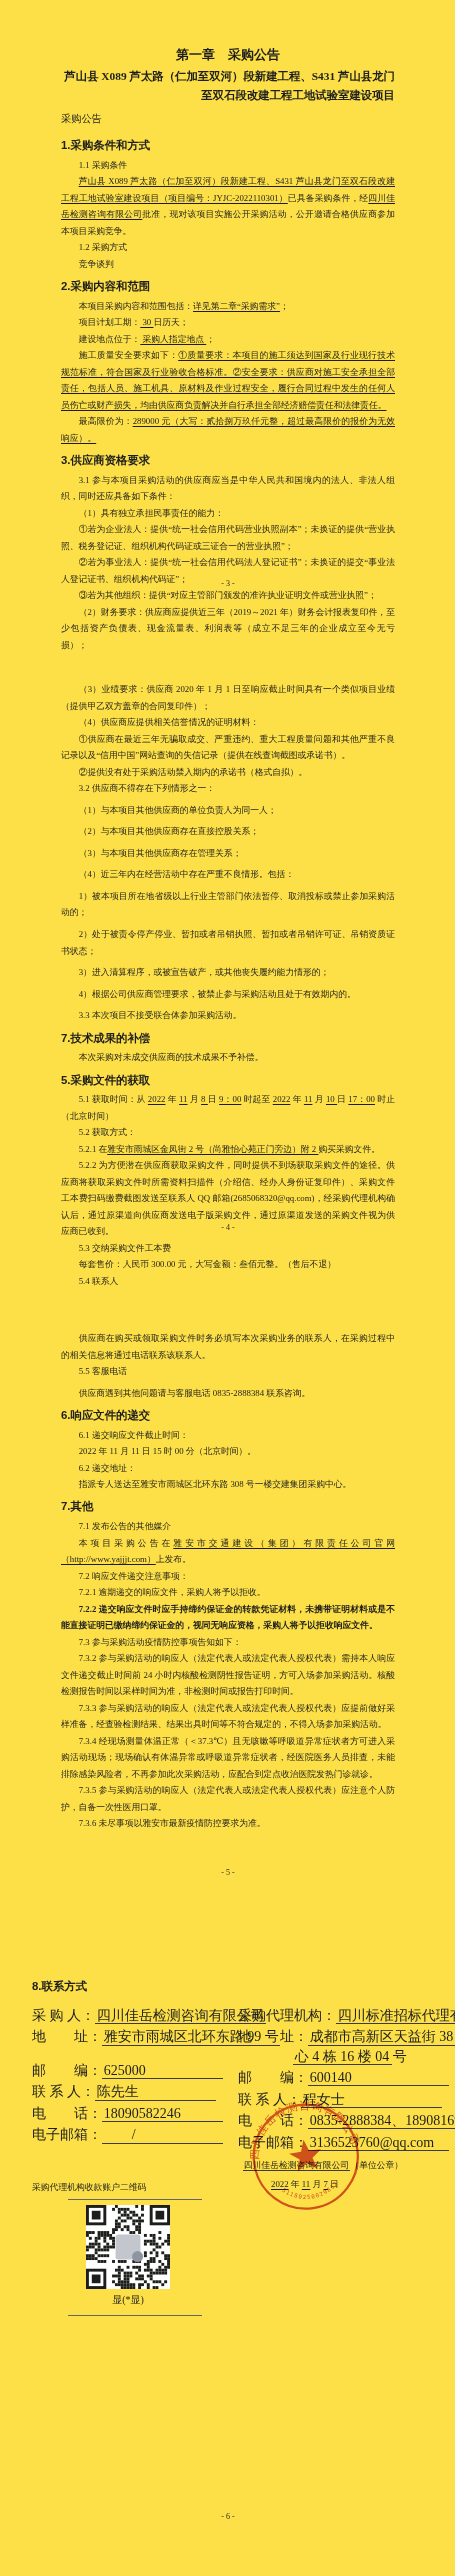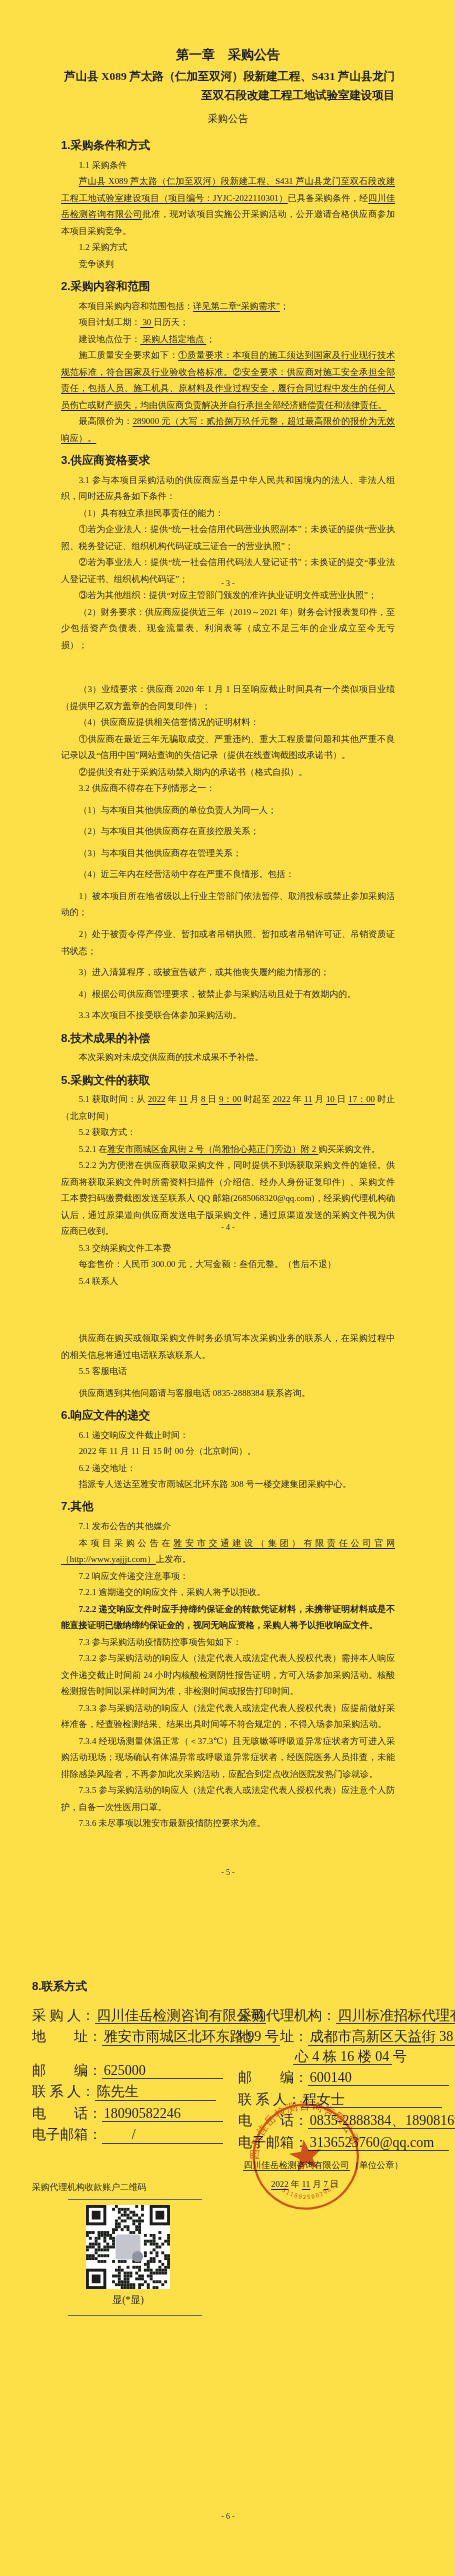--- a/index.html
+++ b/index.html
@@ -14,21 +14,21 @@
   #page1 .content{padding-top:13.7px;}
   .blk{font-size:8.8px;line-height:16.5px;text-align:justify;}
   .ind{text-indent:17.7px;}
   .sp{margin-top:5.1px;}
   .b{font-weight:700;}
   .h{font-family:"Liberation Sans","DejaVu Sans",sans-serif;font-weight:700;
      font-size:11.4px;line-height:17px;margin:5.7px 0 2.8px;text-indent:0;text-align:left;}
   .chapter{text-align:center;font-family:"Liberation Sans","DejaVu Sans",sans-serif;
            font-weight:700;font-size:13px;line-height:19.4px;margin-bottom:3.4px;text-indent:0;}
   .doctitle{text-align:right;font-weight:700;font-size:11.4px;line-height:19px;margin-bottom:4.6px;text-indent:0;}
-  .subtitle{text-align:center;font-size:10.2px;line-height:17px;margin-bottom:10px;text-indent:0;}
+  .subtitle{text-align:left;font-size:10.2px;line-height:17px;margin-bottom:10px;text-indent:0;}
   .u{text-decoration:underline;text-underline-offset:2.3px;text-decoration-thickness:0.6px;}
   .pageno{position:absolute;left:0;width:100%;text-align:center;font-size:8px;color:#2a2a2a;}
   #page1 .pageno{top:548px;}
   #page2 .pageno{top:542px;}
   #page3 .pageno{top:538px;}
   #page4 .pageno{top:548px;}
   
   .c-heading{font-family:"Liberation Sans","DejaVu Sans",sans-serif;font-weight:700;
              font-size:11.4px;padding:15px 0 0 32px;}
   .ccol{position:absolute;top:46px;}
@@ -95,21 +95,21 @@
         <div class="blk ind"><span>3.2 供应商不得存在下列情形之一：</span></div>
         <div class="blk ind sp"><span>（1）与本项目其他供应商的单位负责人为同一人；</span></div>
         <div class="blk ind sp"><span>（2）与本项目其他供应商存在直接控股关系；</span></div>
         <div class="blk ind sp"><span>（3）与本项目其他供应商存在管理关系；</span></div>
         <div class="blk ind sp"><span>（4）近三年内在经营活动中存在严重不良情形。包括：</span></div>
         <div class="blk ind sp"><span>1）被本项目所在地省级以上行业主管部门依法暂停、取消投标或禁止参加采购活动的；</span></div>
         <div class="blk ind sp"><span>2）处于被责令停产停业、暂扣或者吊销执照、暂扣或者吊销许可证、吊销资质证书状态；</span></div>
         <div class="blk ind sp"><span>3）进入清算程序，或被宣告破产，或其他丧失履约能力情形的；</span></div>
         <div class="blk ind sp"><span>4）根据公司供应商管理要求，被禁止参与采购活动且处于有效期内的。</span></div>
         <div class="blk ind sp"><span>3.3 本次项目不接受联合体参加采购活动。</span></div>
-        <div class="h"><span>8.技术成果的补偿</span></div>
+        <div class="h"><span>7.技术成果的补偿</span></div>
         <div class="blk ind"><span>本次采购对未成交供应商的技术成果不予补偿。</span></div>
         <div class="h"><span>5.采购文件的获取</span></div>
         <div class="blk ind"><span>5.1 获取时间：从 </span><span class="u">2022</span><span> 年 </span><span class="u">11</span><span> 月 </span><span class="u"> 8 </span><span> 日 </span><span class="u">9：00</span><span> 时起至 </span><span class="u">2022</span><span> 年 </span><span class="u">11</span><span> 月 </span><span class="u"> 10 </span><span> 日 </span><span class="u">17：00</span><span> 时止（北京时间）</span></div>
         <div class="blk ind"><span>5.2 获取方式：</span></div>
         <div class="blk ind"><span>5.2.1 在</span><span class="u">雅安市雨城区金凤街 2 号（尚雅怡心苑正门旁边）附 2 </span><span>购买采购文件。</span></div>
         <div class="blk ind"><span>5.2.2 为方便潜在供应商获取采购文件，同时提供不到场获取采购文件的途径。供应商将获取采购文件时所需资料扫描件（介绍信、经办人身份证复印件）、采购文件工本费扫码缴费截图发送至联系人 QQ 邮箱(2685068320@qq.com)，经采购代理机构确认后，通过原渠道向供应商发送电子版采购文件，通过原渠道发送的采购文件视为供应商已收到。</span></div>
         <div class="blk ind"><span>5.3 交纳采购文件工本费</span></div>
         <div class="blk ind"><span>每套售价：人民币 300.00 元，大写金额：叁佰元整。（售后不退）</span></div>
         <div class="blk ind"><span>5.4 联系人</span></div>
       </div>

